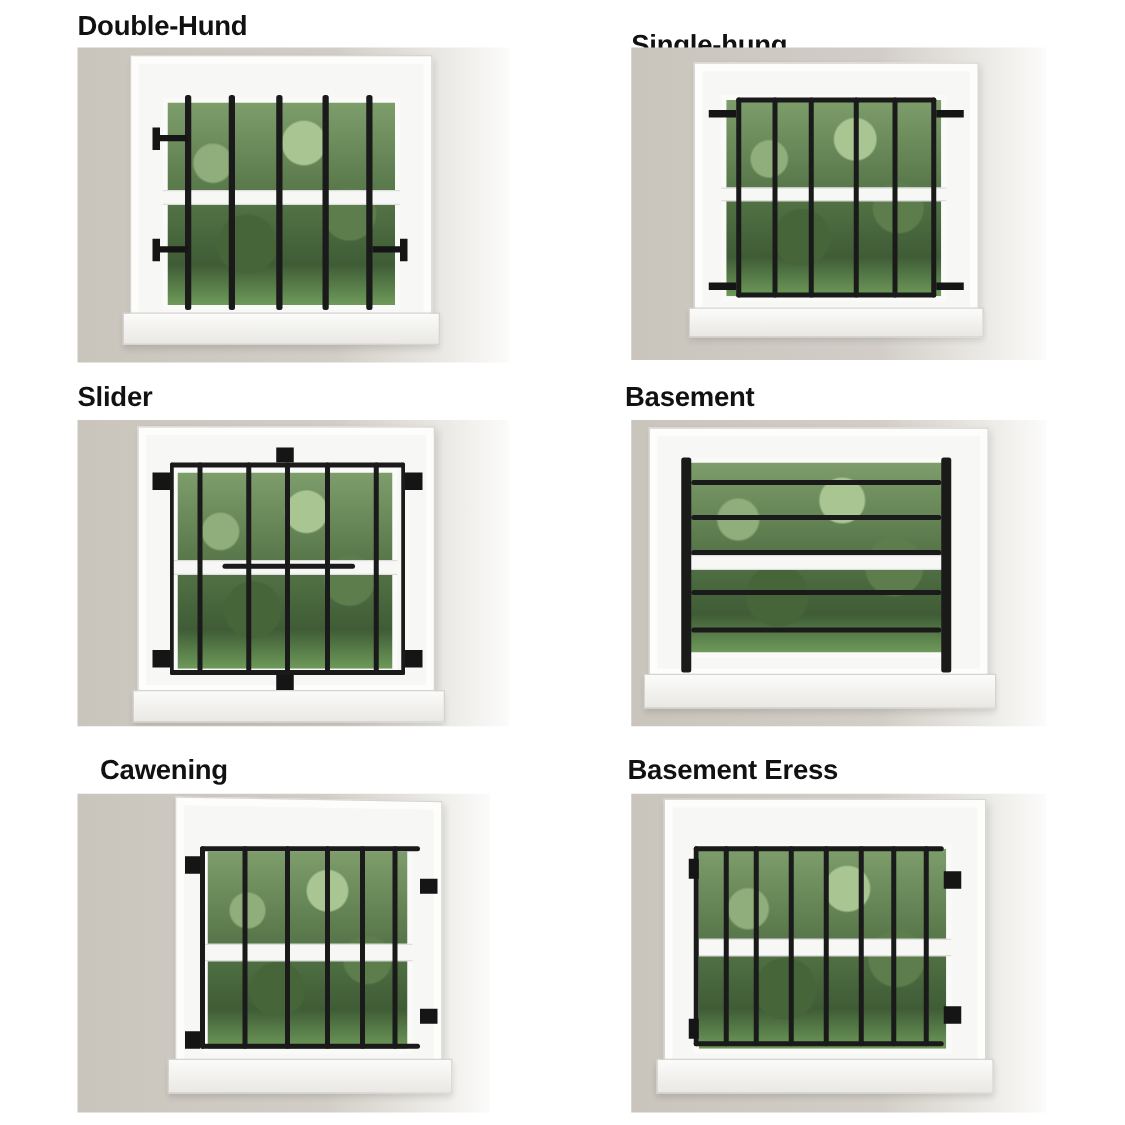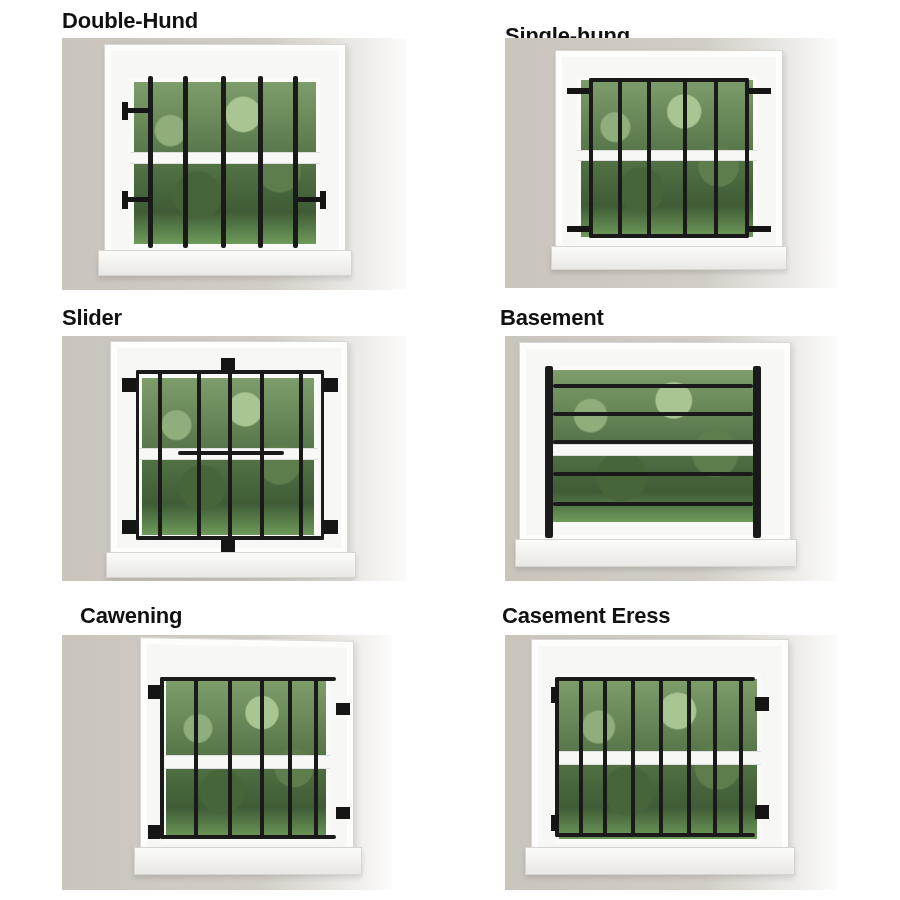--- a/index.html
+++ b/index.html
@@ -125,21 +125,21 @@
     <div class="bar" style="left:226px;top:42px;width:4px;height:162px;"></div>
     <div class="bar" style="left:252px;top:42px;width:4px;height:162px;"></div>
     <div class="bracket" style="left:86px;top:50px;width:12px;height:14px;"></div>
     <div class="bracket" style="left:274px;top:68px;width:14px;height:12px;"></div>
     <div class="bracket" style="left:86px;top:190px;width:12px;height:14px;"></div>
     <div class="bracket" style="left:274px;top:172px;width:14px;height:12px;"></div>
   </div>
 </div>
 
 <div class="panel">
-  <div class="label" style="left:502px;top:603px;">Casement Eress</div>
+  <div class="label" style="left:502px;top:603px;">Basement Eress</div>
   <div class="photo" style="left:505px;top:635px;width:332px;height:255px;">
     <div class="trim" style="left:26px;top:4px;width:256px;height:218px;"></div>
     <div class="glass" style="left:50px;top:40px;width:206px;height:168px;"></div>
     <div class="rail" style="left:50px;top:116px;width:206px;height:12px;"></div>
     <div class="sill" style="left:20px;top:212px;width:268px;height:26px;"></div>
     <div class="bar" style="left:50px;top:42px;width:200px;height:4px;"></div>
     <div class="bar" style="left:50px;top:198px;width:200px;height:4px;"></div>
     <div class="bar" style="left:50px;top:42px;width:4px;height:160px;"></div>
     <div class="bar" style="left:74px;top:42px;width:4px;height:160px;"></div>
     <div class="bar" style="left:98px;top:42px;width:4px;height:160px;"></div>

